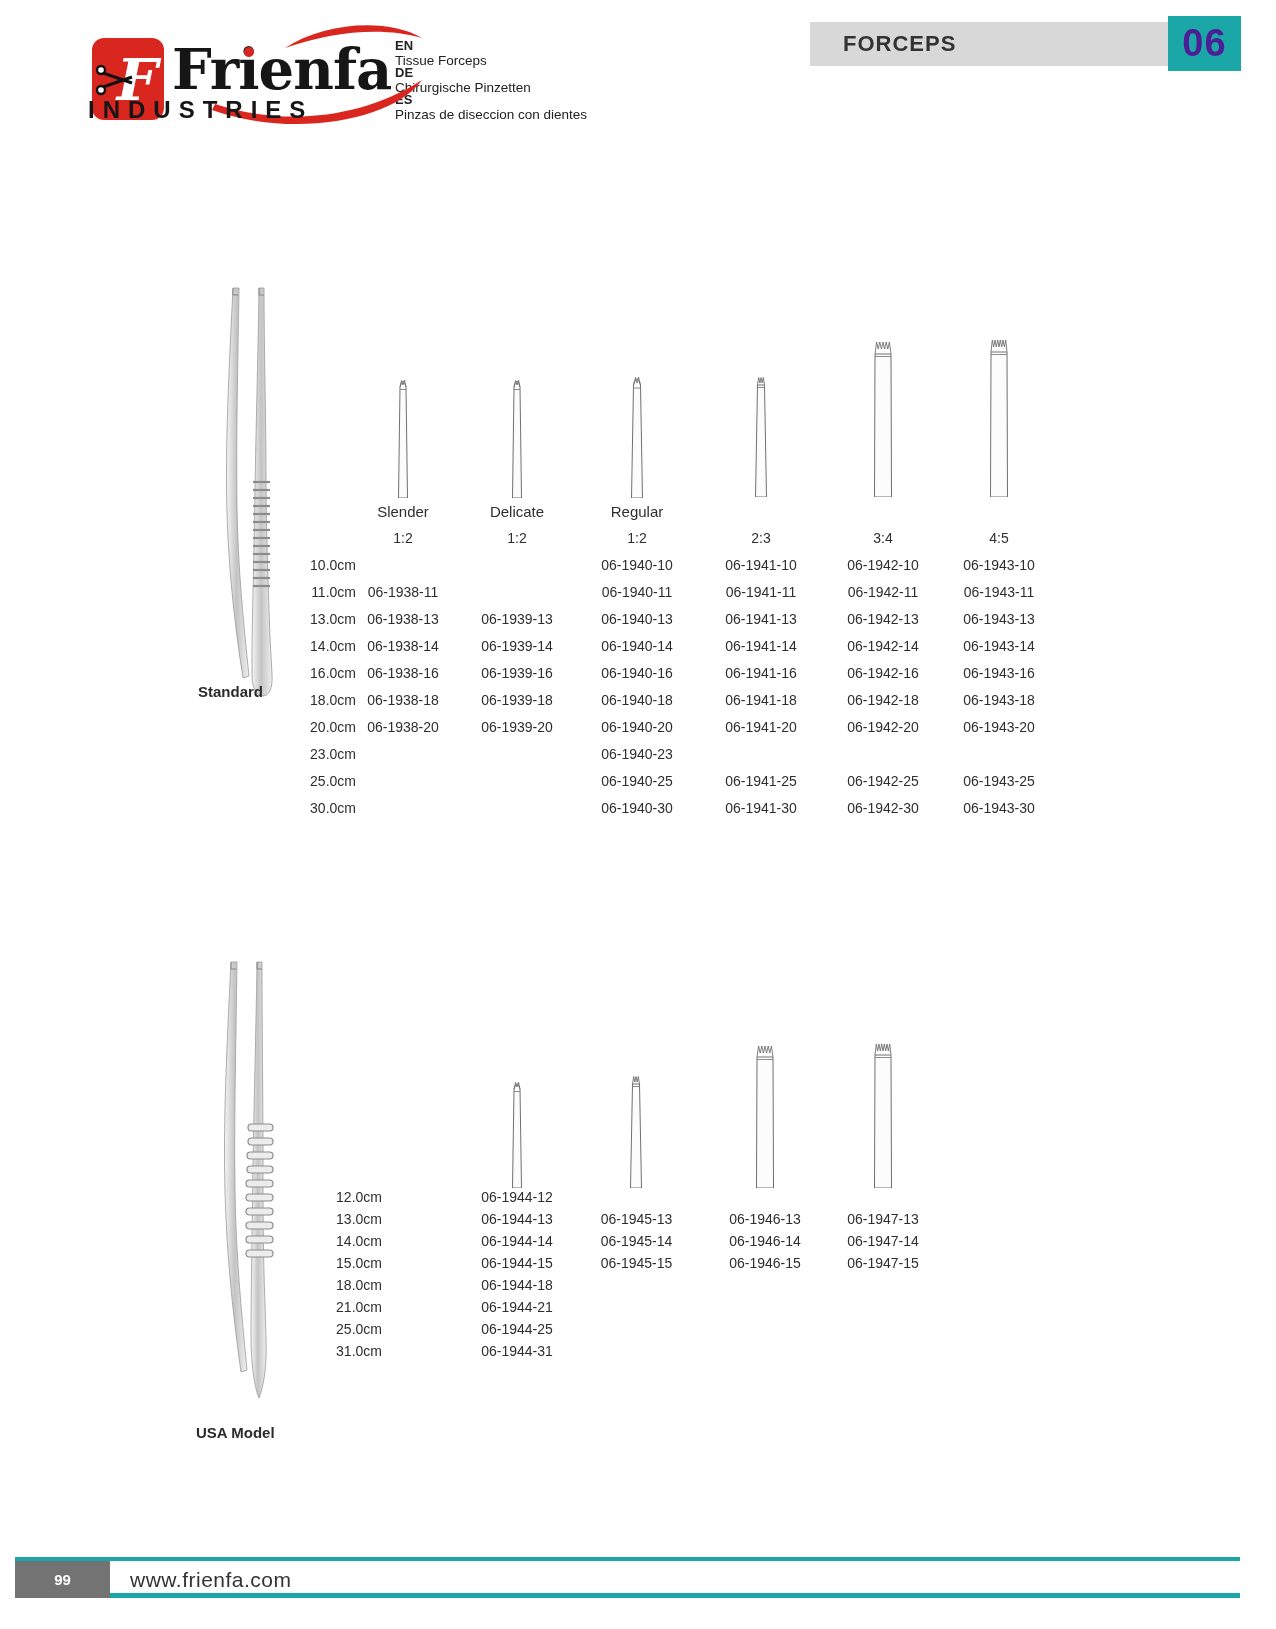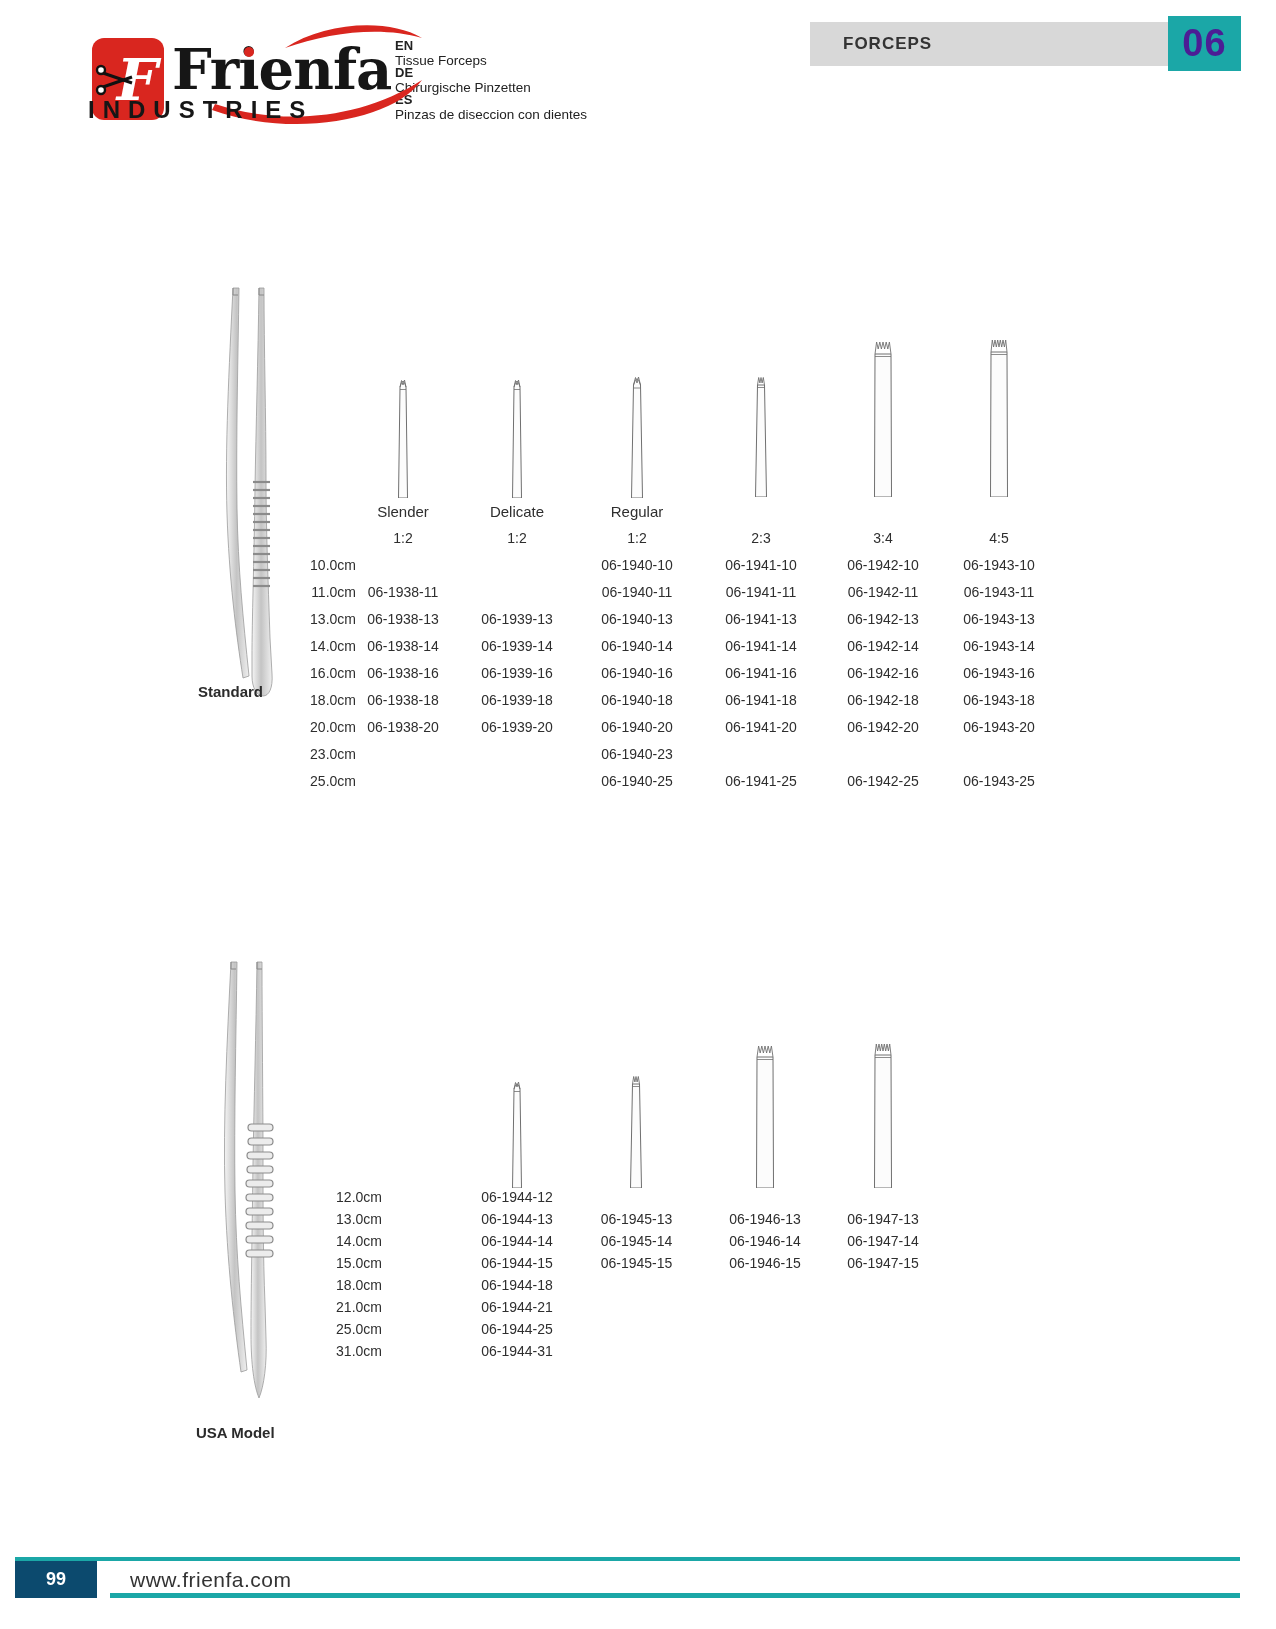--- a/index.html
+++ b/index.html
@@ -20,21 +20,21 @@
   .swoosh{position:absolute;left:210px;top:24px;z-index:1;}
   
   .langs{position:absolute;left:395px;top:38px;}
   .lang-row{position:relative;height:27px;display:flex;align-items:flex-start;flex-direction:column;}
   .lang-code{width:32px;font-size:13px;font-weight:bold;color:#222;}
   .lang-line{width:40px;height:2px;background:#333;margin-right:1px;}
   .lang-dot{width:7px;height:7px;border-radius:50%;background:#333;margin-right:9px;}
   .lang-text{font-size:13.5px;font-weight:normal;color:#222;}
   
   .cat-bar{position:absolute;left:810px;top:22px;width:358px;height:44px;background:#d8d8d8;}
-  .cat-label{position:absolute;left:33px;top:0;line-height:44px;font-size:17px;font-weight:bold;
+  .cat-label{position:absolute;left:33px;top:0;line-height:44px;font-size:22px;font-weight:bold;
              color:#333;letter-spacing:1px;}
   .chap-box{position:absolute;left:1168px;top:16px;width:73px;height:55px;background:#1ba7a7;
             display:flex;align-items:center;justify-content:center;}
   .chap-num{font-size:38px;font-weight:bold;color:#4c1d95;letter-spacing:1px;}
   
   .hn{position:absolute;width:120px;text-align:center;font-size:15px;color:#2e2e2e;}
   .hr{position:absolute;width:120px;text-align:center;font-size:14px;color:#2e2e2e;}
   .t1{position:absolute;left:290px;top:552px;width:790px;}
   .t2{position:absolute;left:318px;top:1186px;width:640px;}
   .row1{position:relative;height:27px;}
@@ -44,22 +44,22 @@
   .row2 .cell{line-height:22px;}
   .cz{left:0;width:66px;text-align:right;}
   .c1{left:53px;width:120px;} .c2{left:167px;width:120px;} .c3{left:287px;width:120px;}
   .c4{left:411px;width:120px;} .c5{left:533px;width:120px;} .c6{left:649px;width:120px;}
   .dz{left:0;width:64px;text-align:right;}
   .d1{left:136px;width:126px;} .d2{left:262px;width:113px;} .d3{left:375px;width:144px;}
   .d4{left:519px;width:92px;}
   .model-label{position:absolute;font-size:15px;font-weight:bold;color:#2b2b2b;}
   
   .foot-topline{position:absolute;left:15px;top:1557px;width:1225px;height:4px;background:#1ba7a7;}
-  .foot-page{position:absolute;left:15px;top:1561px;width:82px;height:37px;background:#0c4a6e;
-             display:flex;align-items:center;justify-content:center;font-size:18px;
+  .foot-page{position:absolute;left:15px;top:1561px;width:95px;height:37px;background:#737373;
+             display:flex;align-items:center;justify-content:center;font-size:15px;
              font-weight:bold;color:#fff;}
   .foot-url{position:absolute;left:130px;top:1561px;height:37px;line-height:37px;
             font-size:21px;color:#333;letter-spacing:0.5px;}
   .foot-botline{position:absolute;left:110px;top:1593px;width:1130px;height:5px;background:#1ba7a7;}
   .abs{position:absolute;}
 </style>
 </head>
 <body>
 
 <div class="page">
@@ -256,20 +256,29 @@
     </div>
     <div class="row1">
       <span class="cell cz">25.0cm</span>
       <span class="cell c1"></span>
       <span class="cell c2"></span>
       <span class="cell c3">06-1940-25</span>
       <span class="cell c4">06-1941-25</span>
       <span class="cell c5">06-1942-25</span>
       <span class="cell c6">06-1943-25</span>
     </div>
+    <div class="row1">
+      <span class="cell cz">30.0cm</span>
+      <span class="cell c1"></span>
+      <span class="cell c2"></span>
+      <span class="cell c3">06-1940-30</span>
+      <span class="cell c4">06-1941-30</span>
+      <span class="cell c5">06-1942-30</span>
+      <span class="cell c6">06-1943-30</span>
+    </div>
   </div>
 
   <svg class="abs" style="left:200px;top:952px" width="115" height="450" viewBox="0 0 115 450">
     <defs>
       <linearGradient id="met2" x1="0" y1="0" x2="1" y2="0">
         <stop offset="0" stop-color="#f5f5f5"></stop>
           <stop offset="0.45" stop-color="#c4c4c4"></stop>
           <stop offset="1" stop-color="#efefef"></stop>
       </linearGradient>
     </defs>

